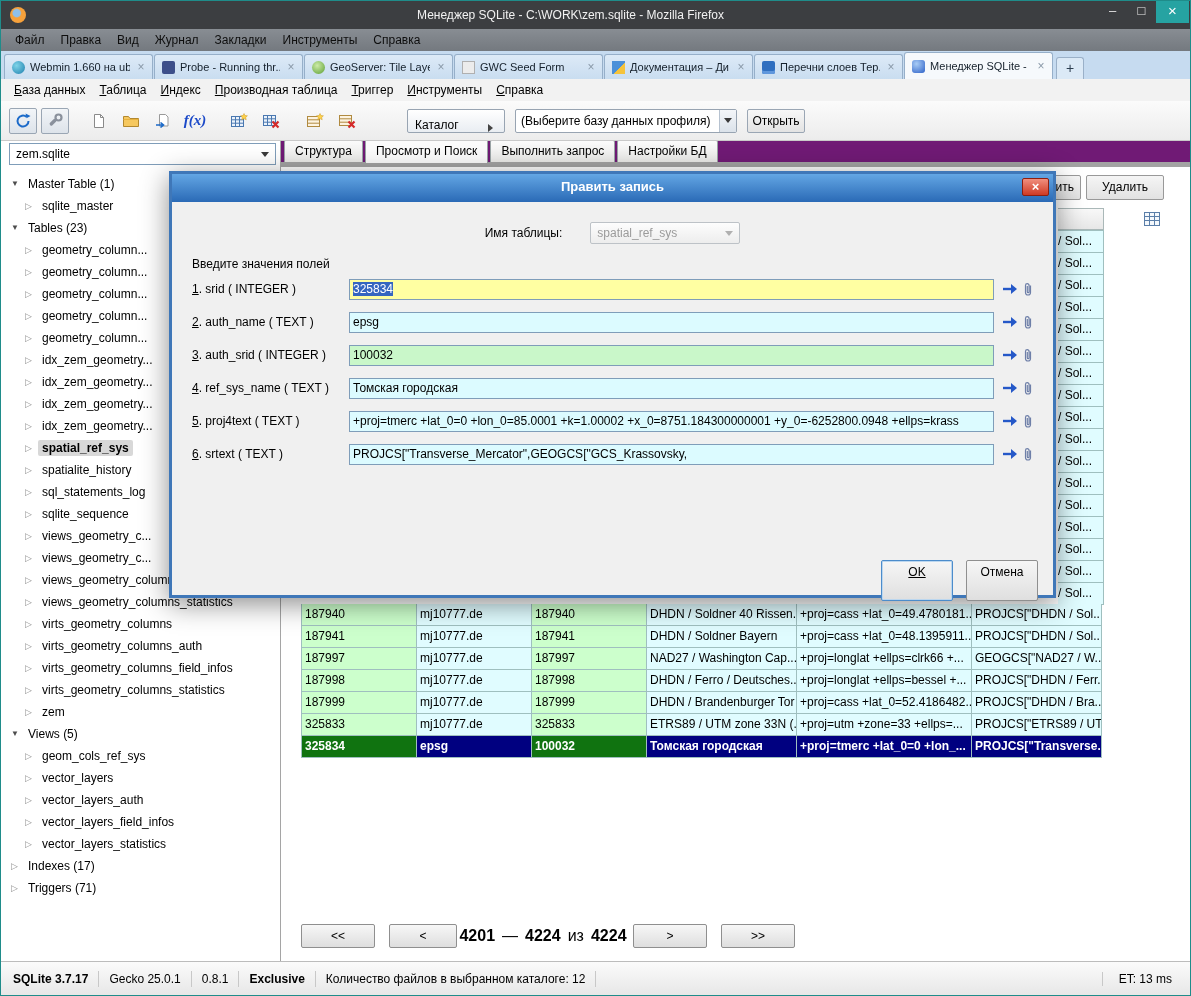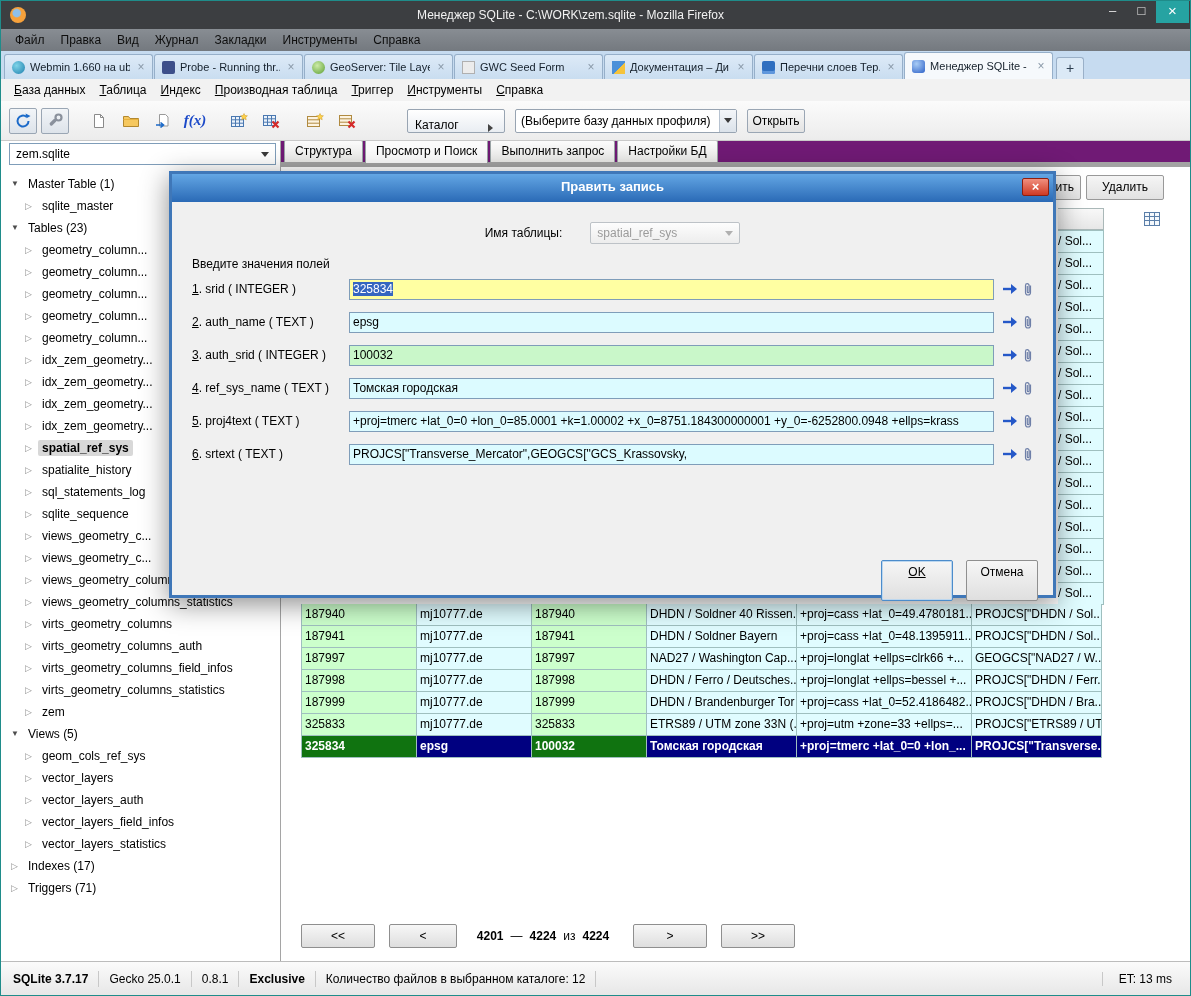--- a/index.html
+++ b/index.html
@@ -87,21 +87,21 @@
 .gcell{border-right:1px solid #9fbfbf;border-bottom:1px solid #9fbfbf;padding:0 3px;font-size:12px;line-height:21px;overflow:hidden;white-space:nowrap}
 .w0{width:115px}.w1{width:115px}.w2{width:115px}.w3{width:150px}.w4{width:175px}.w5{width:130px}
 .c-int{background:#ccffcc}
 .c-text{background:#e0fcff}
 .grid-row.selected .gcell{color:#fff;font-weight:bold}
 .grid-row.selected .c-int{background:#107310}
 .grid-row.selected .c-text{background:#000080}
 
 .pgbtn{position:absolute;top:757px;width:74px;height:24px;border:1px solid #8f8f8f;border-radius:2px;background:linear-gradient(#f7f7f7,#dedede);text-align:center;line-height:22px;font-size:12px}
 .pg-first{left:20px}.pg-prev{left:108px;width:68px}.pg-next{left:352px}.pg-last{left:440px}
-.pgtext{position:absolute;top:757px;left:180px;width:164px;height:24px;display:flex;align-items:center;justify-content:center;gap:7px;font-size:12px}
+.pgtext{position:absolute;top:757px;left:180px;width:164px;height:24px;display:flex;align-items:center;justify-content:center;gap:7px;font-size:16px}
 .pgnum{font-weight:bold}
 
 
 .statusbar{position:absolute;left:0;right:0;bottom:0;height:34px;background:linear-gradient(#fbfbfb,#e7e7e7);border-top:1px solid #bcbcbc;display:flex;align-items:center;padding:0 2px}
 .sb-item{padding:0 10px;border-right:1px solid #c8c8c8;font-size:12px;height:16px;line-height:16px;white-space:nowrap}
 .sb-item.bold{font-weight:bold}
 .sb-right{margin-left:auto;border-left:1px solid #c8c8c8;padding:0 16px;font-size:12px;white-space:nowrap}
 
 
 .dialog{position:absolute;left:168px;top:170px;width:887px;height:427px;border:3px solid #3f77b8;background:#f0f0f0;box-shadow:0 6px 26px rgba(0,0,0,.45);z-index:50}

